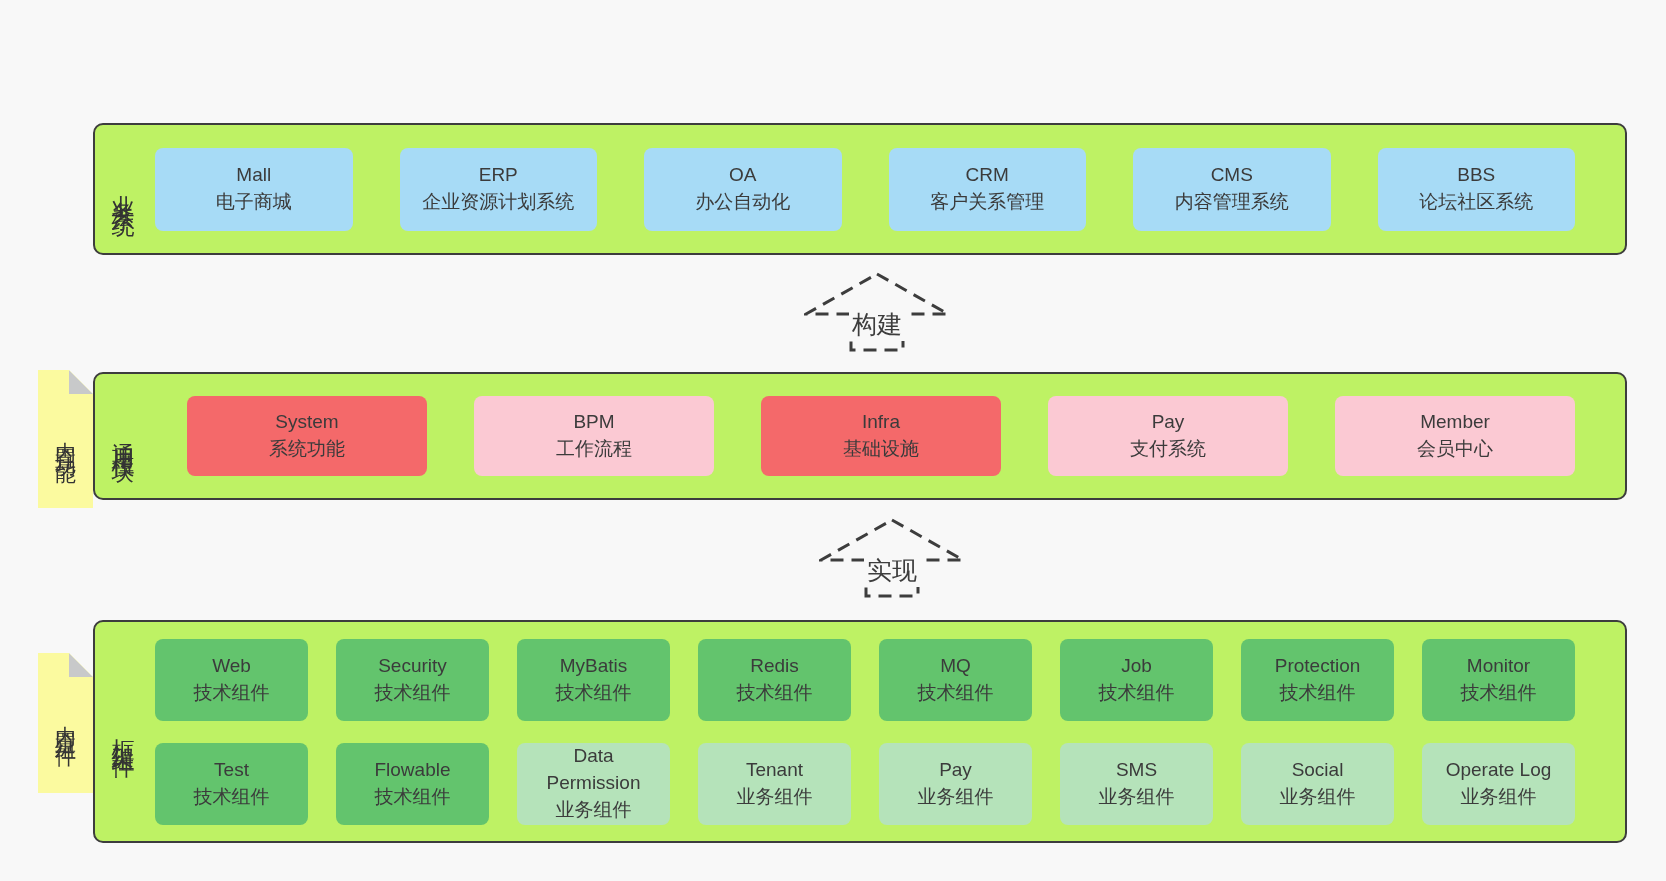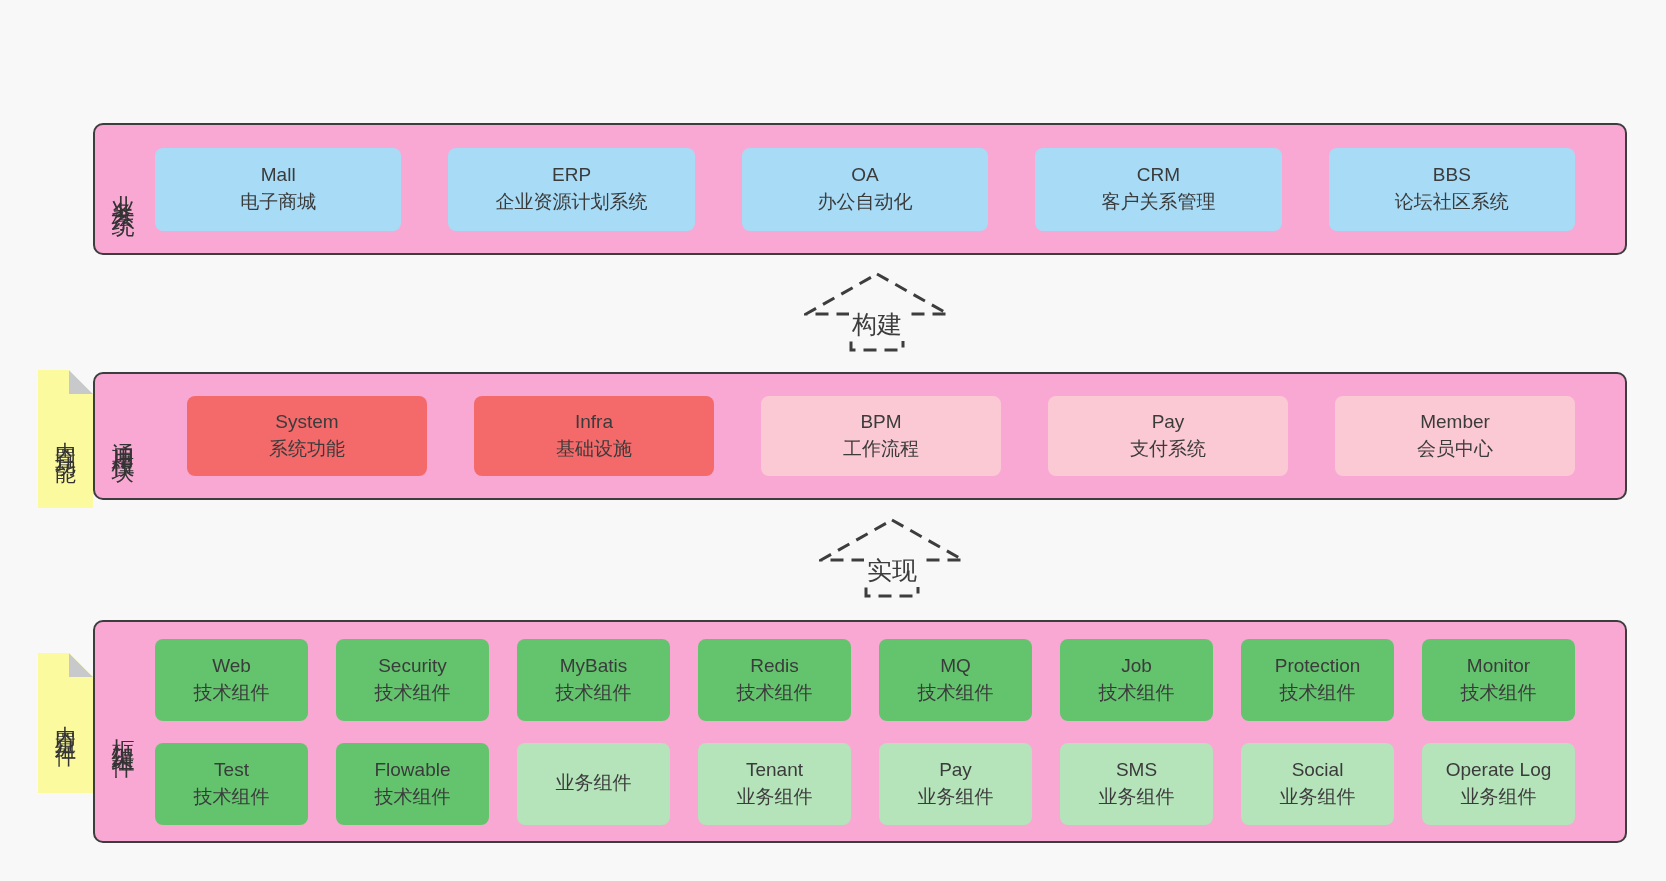--- a/index.html
+++ b/index.html
@@ -1,18 +1,18 @@
 <!DOCTYPE html>
 <html><head>
 <meta charset="utf-8">
 <style>
   html,body{margin:0;padding:0;background:#f8f8f8;font-family:"Liberation Sans","DejaVu Sans",sans-serif;}
   .canvas{position:relative;width:1666px;height:881px;background:#f8f8f8;overflow:hidden;}
 
-  .band{position:absolute;left:93px;width:1534px;background:#f9a8d4;border:2px solid #3d3d3d;
+  .band{position:absolute;left:93px;width:1534px;background:#bef264;border:2px solid #3d3d3d;
         border-radius:10px;box-sizing:border-box;display:flex;}
   #band-business{top:123px;height:132px;}
   #band-modules{top:372px;height:128px;gap:32px;}
   #band-components{top:620px;height:223px;}
 
   .band-label{width:58px;display:flex;align-items:center;justify-content:center;
               writing-mode:vertical-rl;text-orientation:upright;font-size:23px;
               letter-spacing:6px;color:#333;user-select:none;}
   .band-rows{flex:1;display:flex;flex-direction:column;justify-content:center;
              gap:22px;padding:10px 50px 10px 2px;box-sizing:border-box;}
@@ -67,20 +67,24 @@
           </div>
           <div class="box v-blue">
             <div>OA</div>
             <div>办公自动化</div>
           </div>
           <div class="box v-blue">
             <div>CRM</div>
             <div>客户关系管理</div>
           </div>
           <div class="box v-blue">
+            <div>CMS</div>
+            <div>内容管理系统</div>
+          </div>
+          <div class="box v-blue">
             <div>BBS</div>
             <div>论坛社区系统</div>
           </div>
         </div>
       </div>
   </section>
 
   <div class="arrow" id="arrow-build">
     <svg width="146" height="80" viewBox="0 0 146 80">
       <polygon points="73,2 144,42 99,42 99,78 47,78 47,42 2,42" fill="none" stroke="#3d3d3d" stroke-width="3" stroke-dasharray="13 8"></polygon>
@@ -94,27 +98,27 @@
   </div>
 
   <section class="band" id="band-modules">
     <div class="band-label">通用模块</div>
     <div class="band-rows">
         <div class="row">
           <div class="box v-red">
             <div>System</div>
             <div>系统功能</div>
           </div>
+          <div class="box v-pink">
+            <div>BPM</div>
+            <div>工作流程</div>
+          </div>
           <div class="box v-red">
             <div>Infra</div>
             <div>基础设施</div>
-          </div>
-          <div class="box v-pink">
-            <div>BPM</div>
-            <div>工作流程</div>
           </div>
           <div class="box v-pink">
             <div>Pay</div>
             <div>支付系统</div>
           </div>
           <div class="box v-pink">
             <div>Member</div>
             <div>会员中心</div>
           </div>
         </div>
@@ -173,20 +177,21 @@
         <div class="row">
           <div class="box v-green">
             <div>Test</div>
             <div>技术组件</div>
           </div>
           <div class="box v-green">
             <div>Flowable</div>
             <div>技术组件</div>
           </div>
           <div class="box v-green-light">
+            <div>Data Permission</div>
             <div>业务组件</div>
           </div>
           <div class="box v-green-light">
             <div>Tenant</div>
             <div>业务组件</div>
           </div>
           <div class="box v-green-light">
             <div>Pay</div>
             <div>业务组件</div>
           </div>

